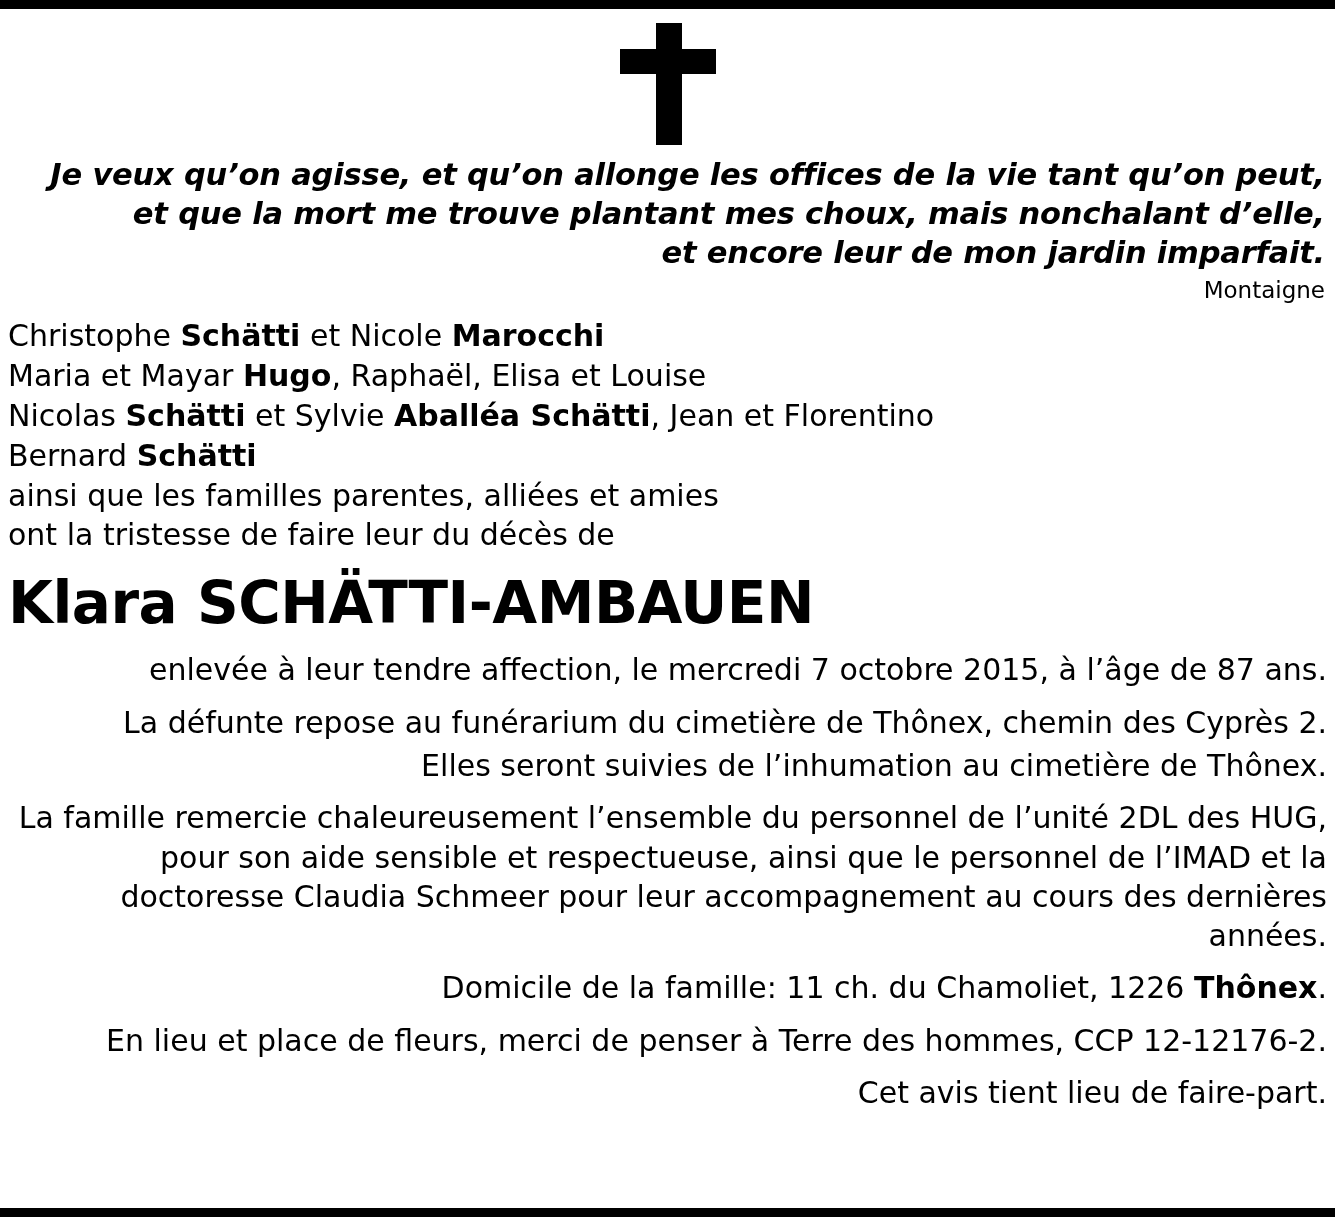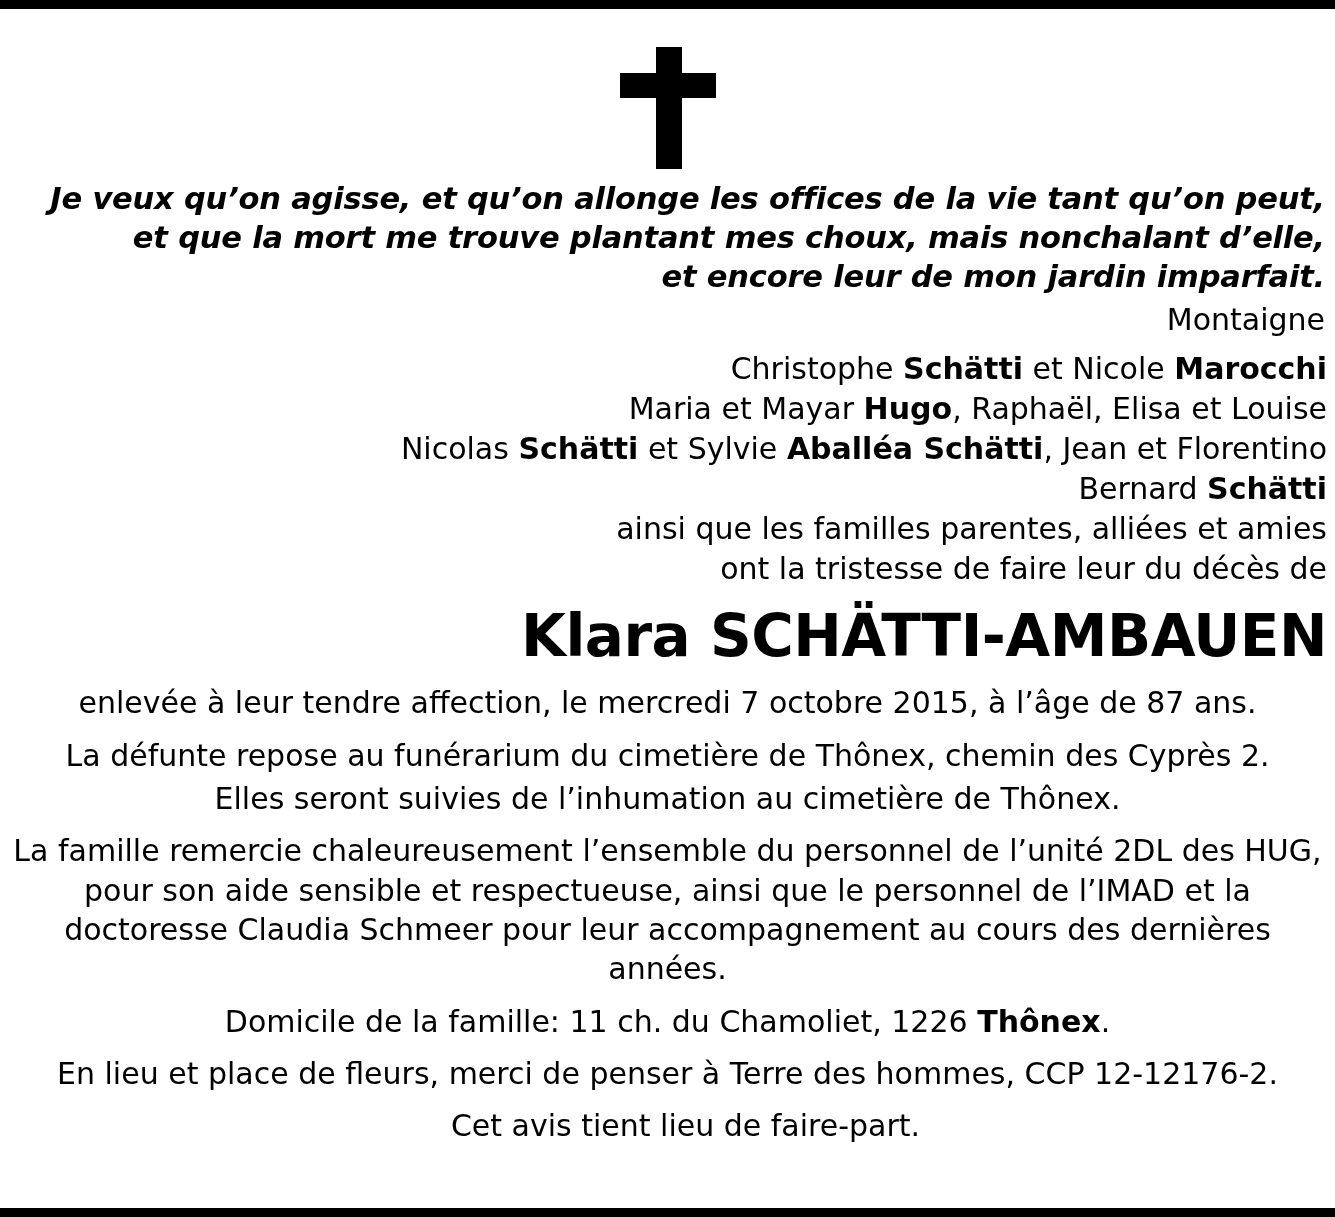--- a/index.html
+++ b/index.html
@@ -16,21 +16,20 @@
     box-sizing: border-box;
     background: #ffffff;
     border-top: 9px solid #000000;
     border-bottom: 9px solid #000000;
     position: relative;
     overflow: hidden;
   }
   .inner {
     padding: 14px 8px 0 8px;
     box-sizing: border-box;
-    margin-top: 24px;
   }
   .cross-wrap {
     display: flex;
     justify-content: center;
     align-items: flex-start;
     height: 130px;
   }
   .cross {
     position: relative;
     width: 96px;
@@ -57,45 +56,45 @@
     font-style: italic;
     font-weight: bold;
     font-size: 30.5px;
     line-height: 1.28;
     letter-spacing: -0.2px;
     padding-right: 2px;
     margin-top: 2px;
   }
   .quote-author {
     text-align: right;
-    font-size: 30px;
+    font-size: 23px;
     line-height: 1.3;
     padding-right: 2px;
     margin-top: 4px;
   }
   .family {
     margin-top: 10px;
     font-size: 30px;
     line-height: 1.33;
     text-align: left;
   }
-  .family div { white-space: nowrap; text-align: right; }
+  .family div { white-space: nowrap; }
   .deceased {
-    text-align: right;
+    text-align: left;
     font-weight: bold;
     font-size: 58px;
     letter-spacing: -0.5px;
     margin-top: 14px;
     margin-bottom: 10px;
   }
   .para {
     font-size: 30px;
     line-height: 1.31;
     margin-top: 13px;
-    text-align: center;
+    text-align: right;
   }
   .para.tight { margin-top: 4px; }
   .indent { padding-left: 36px; }
   b { font-weight: bold; }
 </style>
 </head>
 <body>
 
 <div class="notice">
   <div class="inner">

